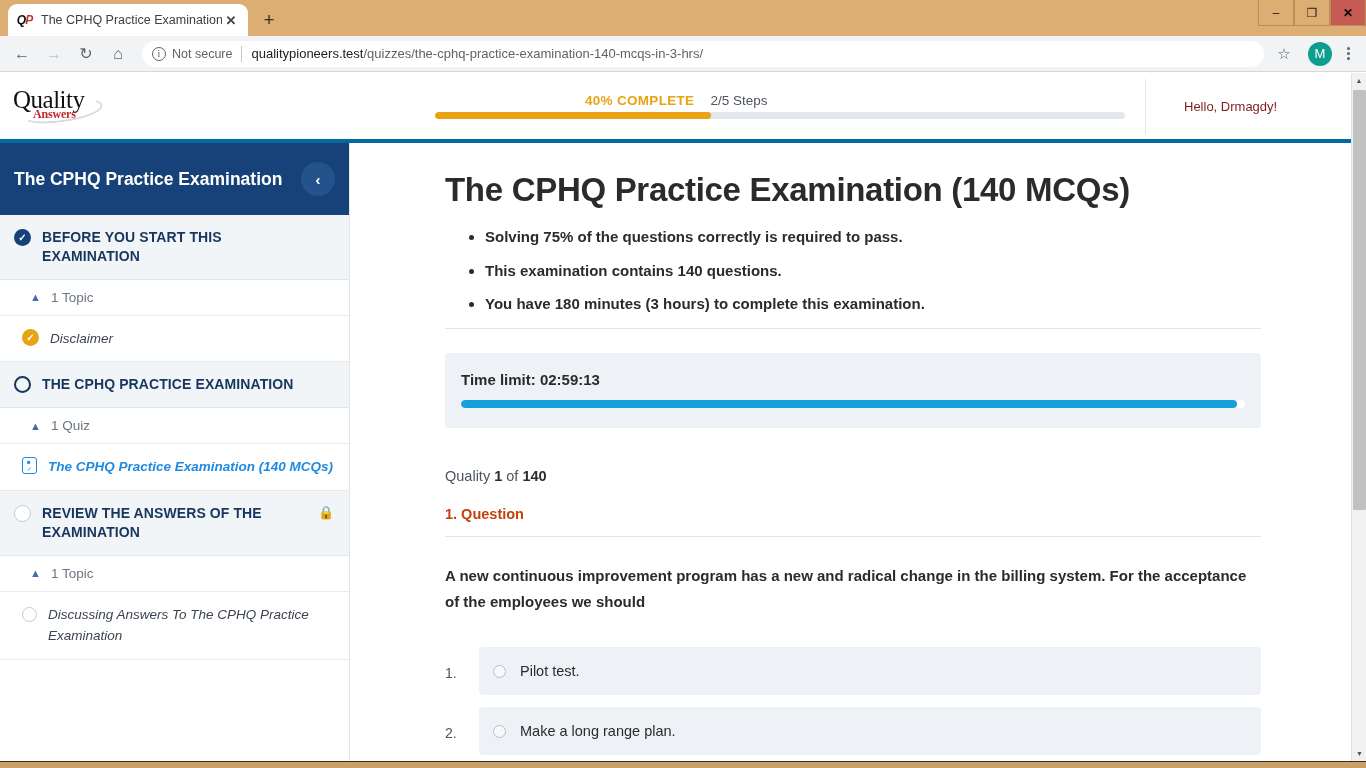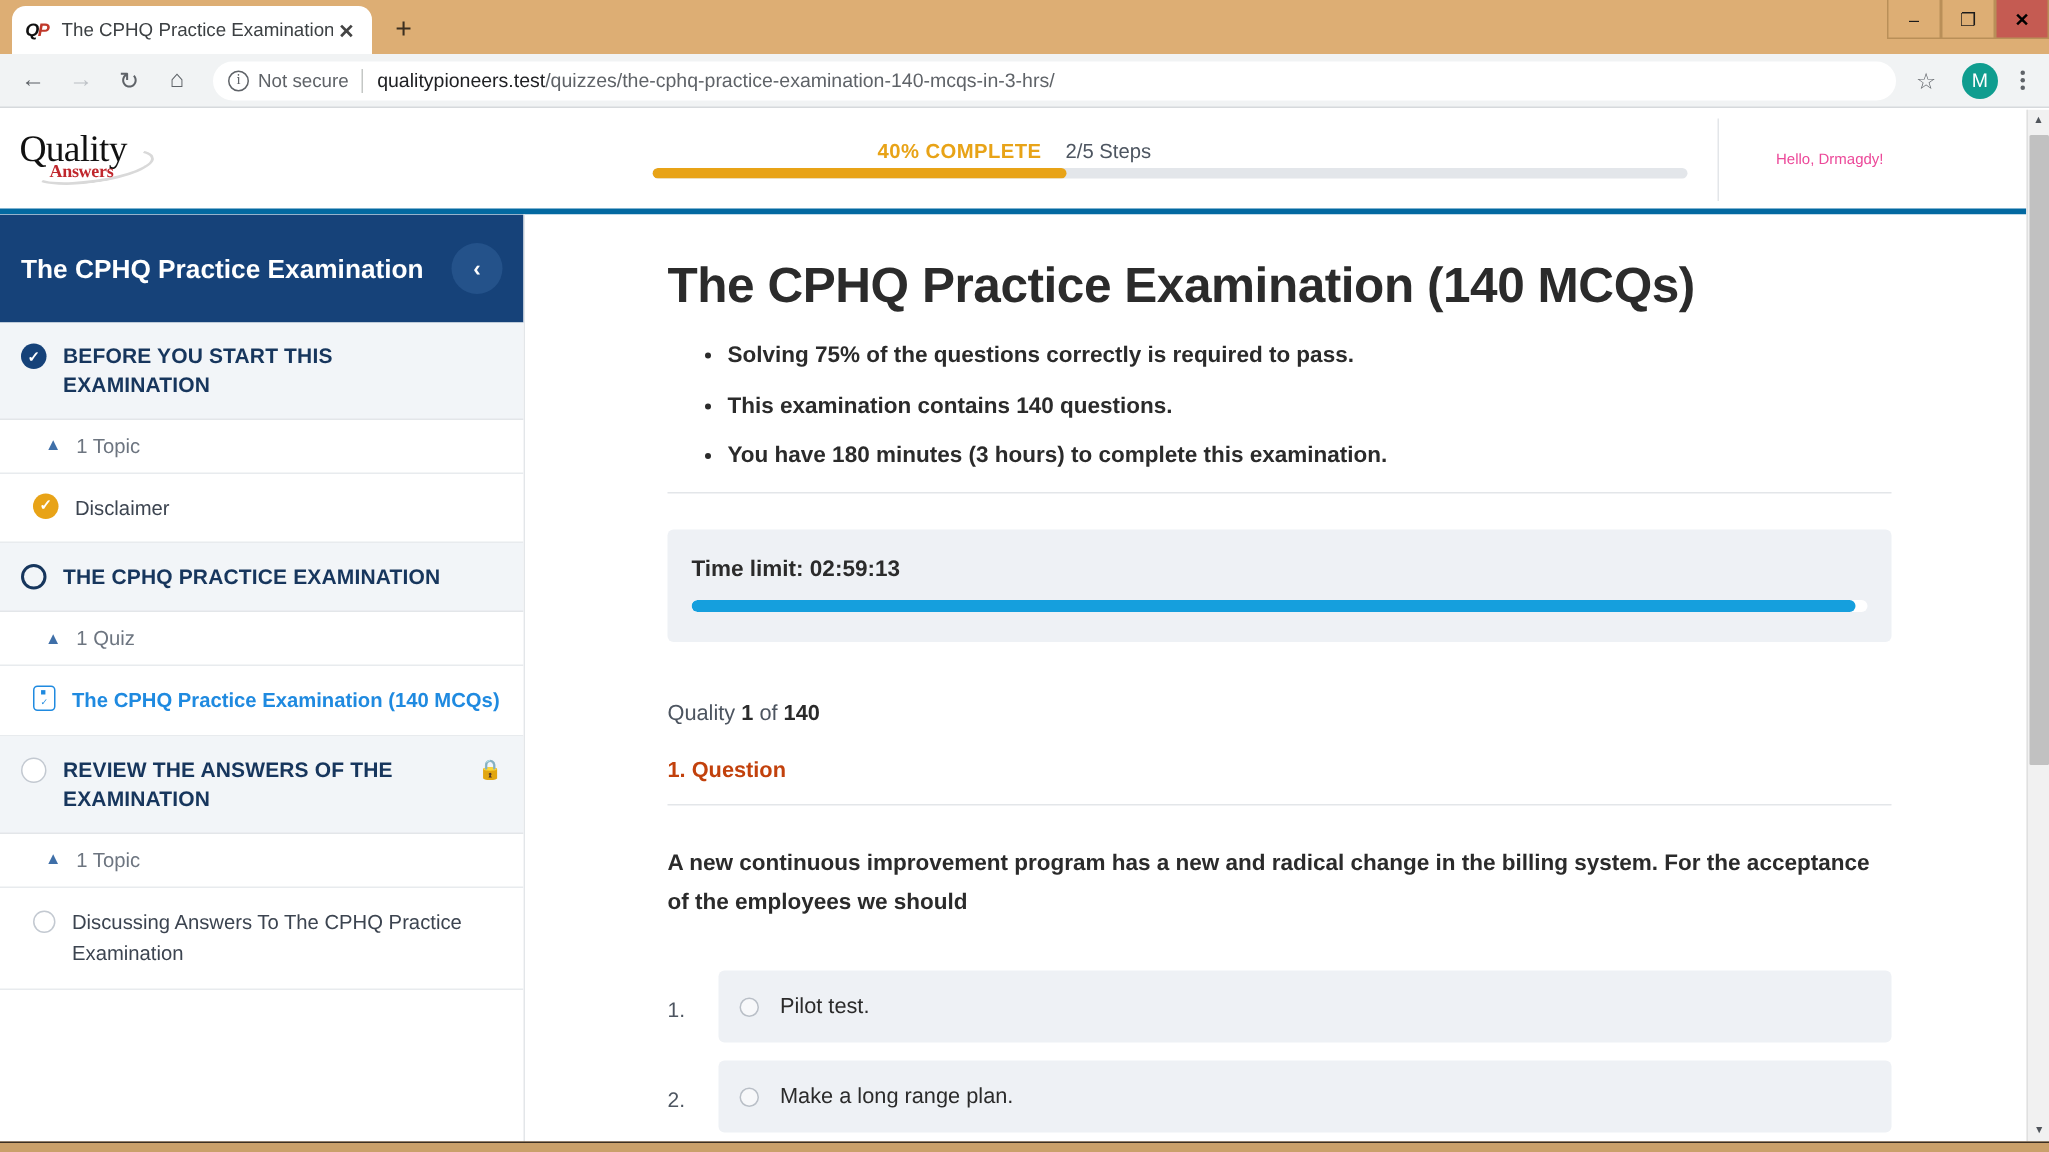--- a/index.html
+++ b/index.html
@@ -138,21 +138,21 @@
     letter-spacing: 0.3px;
   }
   .steps { color: #4d5560; font-size: 13.5px; margin-left: 16px; }
   .pbar {
     height: 7px; background: #e3e6ea; border-radius: 4px;
     margin-left: 35px; margin-right: 20px; overflow: hidden;
   }
   .pbar-fill { height: 100%; background: #e8a317; border-radius: 4px; }
   .greeting {
     width: 205px; height: 55px; display: flex; align-items: center;
-    padding-left: 38px; color: #ec4899; font-size: 10px;
+    padding-left: 38px; color: #7f1d1d; font-size: 13px;
   }
 
   
   .body-split { display: flex; height: 633px; }
 
   
   .sidebar {
     width: 350px; flex: 0 0 350px; background: #fff;
     border-right: 1px solid #e3e6e9; overflow: hidden;
   }
@@ -195,21 +195,21 @@
   .sb-sub {
     display: flex; align-items: center; padding: 10px 14px 10px 30px;
     border-bottom: 1px solid #e8ebee; background: #fff;
   }
   .chev { color: #3f6fa8; font-size: 11px; margin-right: 10px; }
   .sub-label { color: #6d7580; font-size: 13.5px; }
   .sb-item {
     display: flex; align-items: flex-start; padding: 12px 14px 12px 22px;
     border-bottom: 1px solid #e8ebee; background: #fff;
   }
-  .sb-item .txt { font-size: 13.5px; color: #3c4450; line-height: 1.6; }
+  .sb-item .txt { font-size: 13.5px; color: #3c4450; line-height: 1.6; font-style: italic; }
   .sb-item .txt.link { color: #1f8ae0; font-weight: bold; }
   .quiz-ico {
     width: 15px; height: 17px; flex: 0 0 15px; margin-right: 11px;
     margin-top: 1px; border: 1.4px solid #1f8ae0; border-radius: 3px;
     display: flex; flex-direction: column; align-items: center;
     justify-content: center; color: #1f8ae0; font-size: 6px; line-height: 1.1;
   }
   .dot-ring {
     width: 15px; height: 15px; flex: 0 0 15px; border-radius: 50%;
     border: 1.5px solid #c3c9d1; background: #fff;

